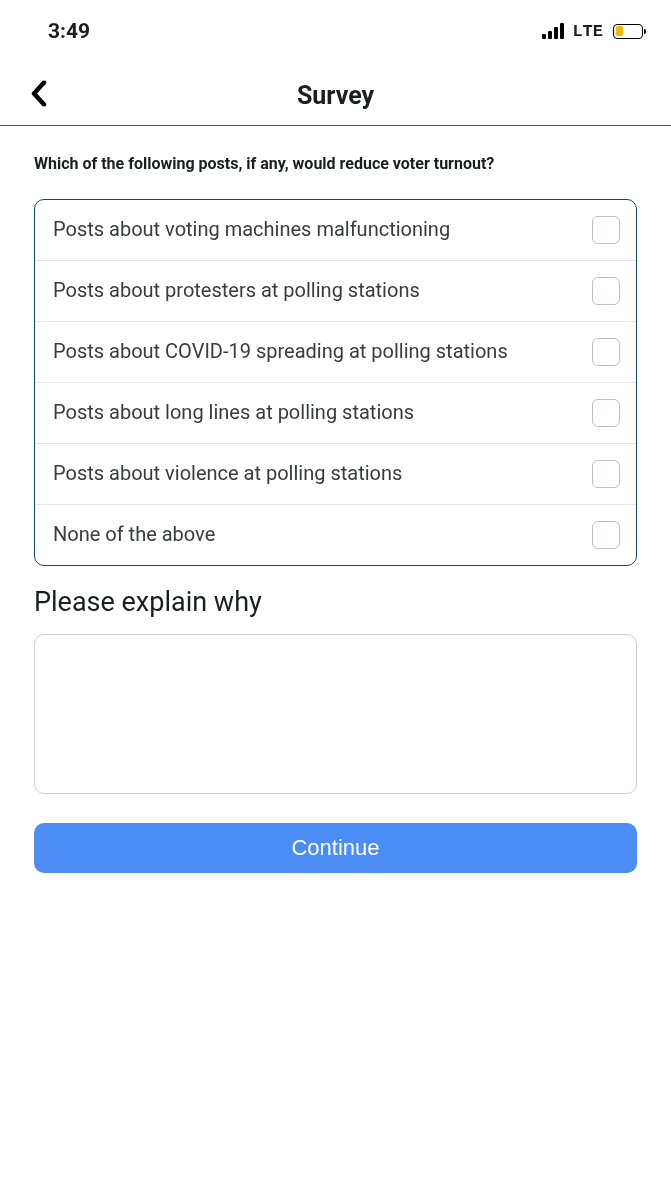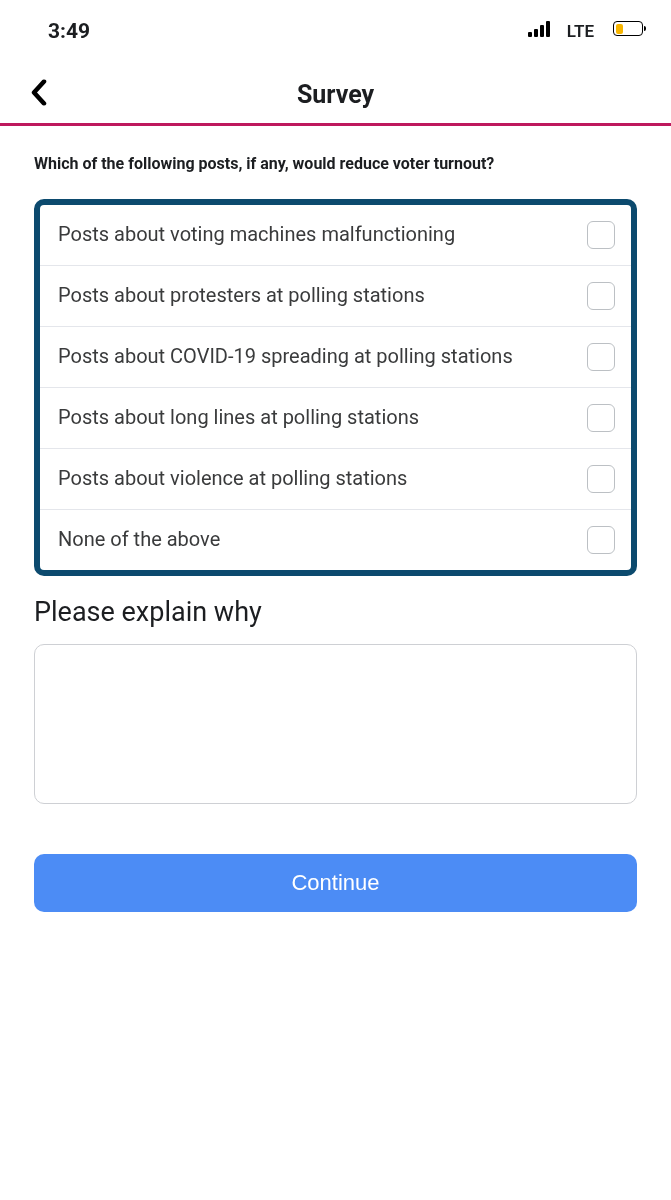--- a/index.html
+++ b/index.html
@@ -21,21 +21,23 @@
       align-items: center;
       padding: 14px 28px 8px 48px;
       height: 56px;
     }
     .status-time {
       font-size: 21px;
       font-weight: 700;
     }
     .status-right {
       display: flex;
-      gap: 15px;
+      align-items: center;
+      gap: 6px;
+      font-family: Liberation Mono, monospace;
     }
     .signal-bars {
       display: flex;
       align-items: flex-end;
       gap: 2px;
       height: 16px;
     }
     .signal-bars span {
       width: 4px;
       background: #000;
@@ -76,21 +78,21 @@
       width:7px;
       background:#f7b500;
       border-radius:2px;
     }
     .nav-bar {
       position: relative;
       height: 60px;
       display: flex;
       align-items: center;
       justify-content: center;
-      border-bottom: 3px solid #be185d;
+      border-bottom: 1px solid #be185d;
       margin-top: 10px;
     }
     .back-btn {
       position: absolute;
       left: 24px;
       top: 50%;
       transform: translateY(-50%);
       font-size: 30px;
       font-weight: 900;
       line-height: 1;
@@ -104,21 +106,21 @@
     .content {
       padding: 28px 34px 0 34px;
     }
     .question {
       font-size: 16px;
       font-weight: 700;
       line-height: 1.3;
       margin-bottom: 24px;
     }
     .options {
-      border: 6px solid #0c4a6e;
+      border: 1px solid #0c4a6e;
       border-radius: 10px;
       overflow: hidden;
     }
     .option {
       display: flex;
       align-items: center;
       justify-content: space-between;
       gap: 14px;
       padding: 16px 16px 16px 18px;
       border-bottom: 1px solid #e4e6eb;
@@ -154,33 +156,33 @@
       border-radius: 10px;
       padding: 14px;
       font-size: 18px;
       font-family: inherit;
       resize: none;
       outline: none;
     }
     .continue-btn {
       display: block;
       width: 100%;
-      margin-top: 46px;
+      margin-top: 25px;
       background: #4a86e8;
       background: #3a7ff0;
       background: #4285f4;
       background: #4c8cf5;
       background: linear-gradient(#4c8cf5,#4c8cf5);
       background-color:#4a86ef;
       color: #fff;
       border: none;
       border-radius: 10px;
       font-size: 22px;
       font-weight: 400;
-      height: 58px;
+      height: 50px;
       cursor: pointer;
     }
     .continue-btn { background:#4c8cf5; }
   </style>
 </head>
 <body>
 
 <div class="status-bar">
   <div class="status-time">3:49</div>
   <div class="status-right">

